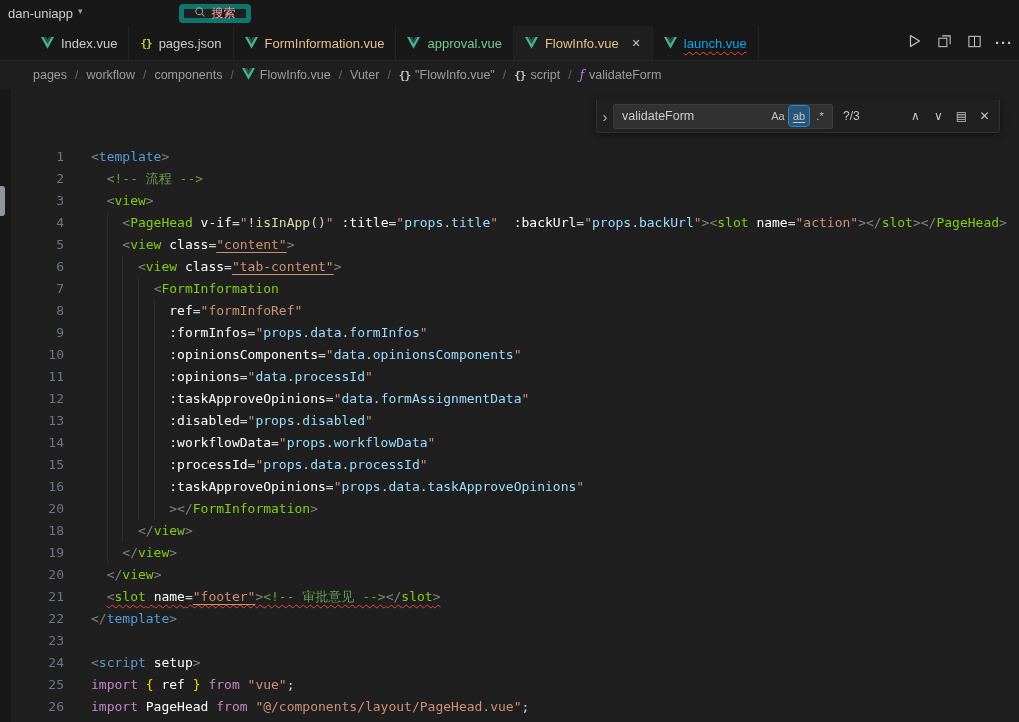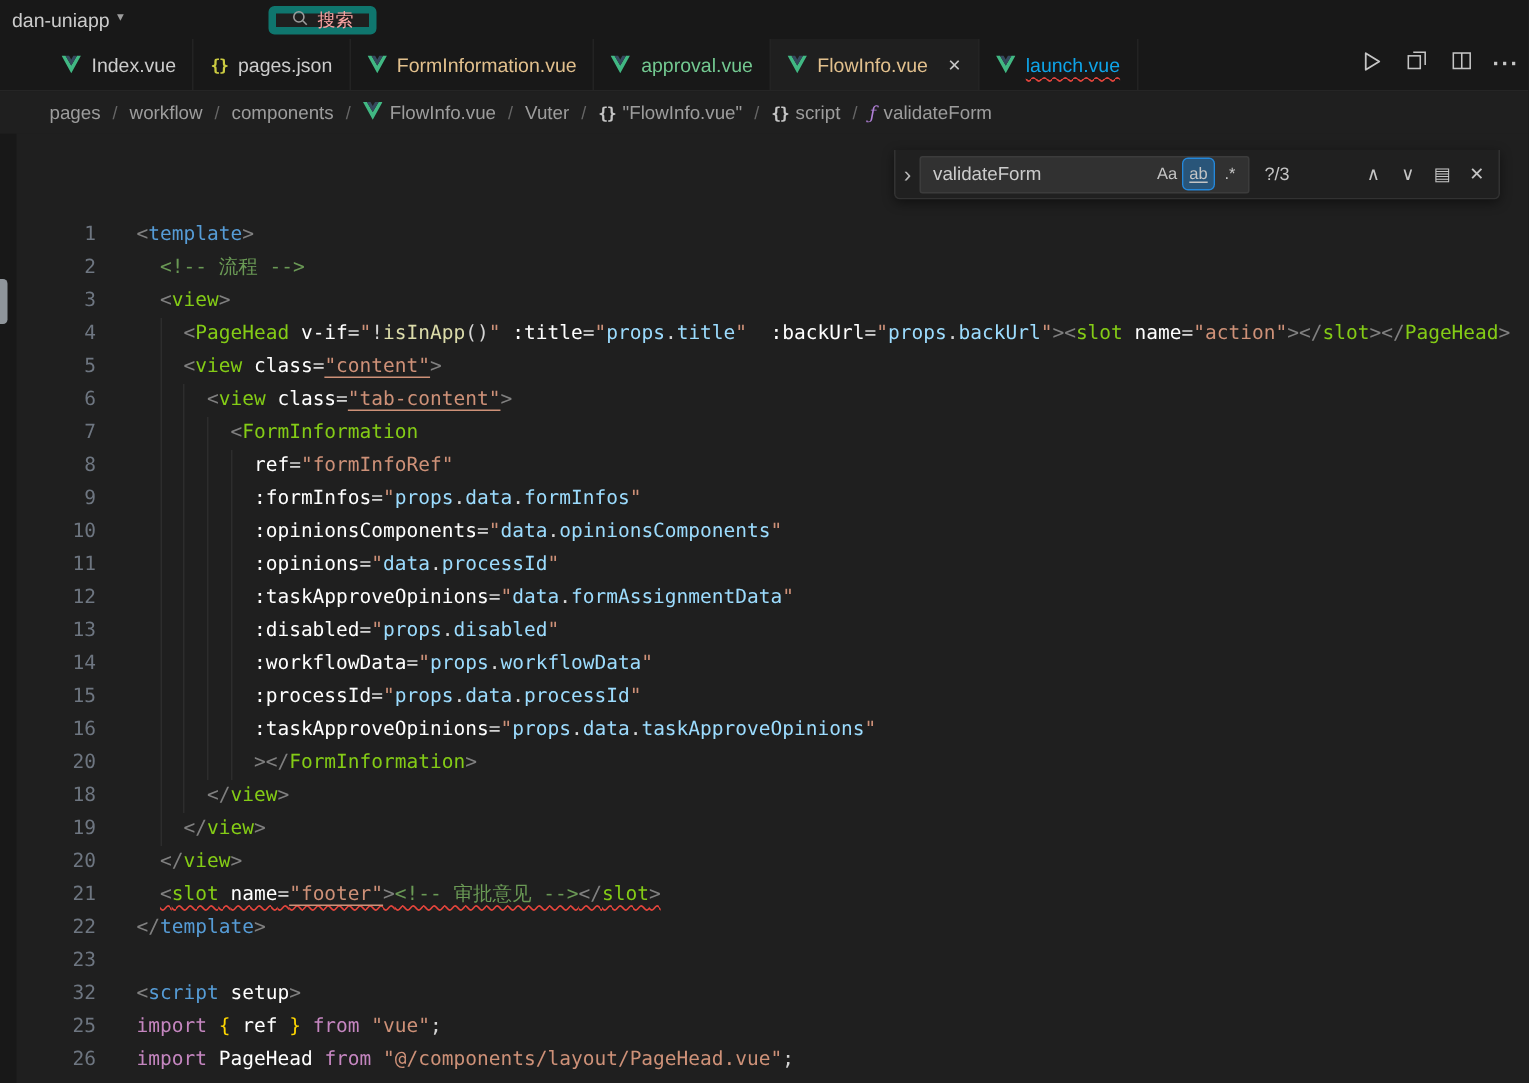--- a/index.html
+++ b/index.html
@@ -305,21 +305,21 @@
   </div>
       <div class="code-line">
     <span class="ln">22</span>
     <span class="lc"><span class="tk-ab">&lt;/</span><span class="tk-tag">template</span><span class="tk-ab">&gt;</span></span>
   </div>
       <div class="code-line">
     <span class="ln">23</span>
     <span class="lc"></span>
   </div>
       <div class="code-line">
-    <span class="ln">32</span>
+    <span class="ln">24</span>
     <span class="lc"><span class="tk-ab">&lt;</span><span class="tk-tag">script</span> <span class="tk-at">setup</span><span class="tk-ab">&gt;</span></span>
   </div>
       <div class="code-line">
     <span class="ln">25</span>
     <span class="lc"><span class="tk-k">import</span> <span class="tk-b">{</span> <span class="tk-at">ref</span> <span class="tk-b">}</span> <span class="tk-k">from</span> <span class="tk-s">"vue"</span><span class="tk-pn">;</span></span>
   </div>
       <div class="code-line">
     <span class="ln">26</span>
     <span class="lc"><span class="tk-k">import</span> <span class="tk-at">PageHead</span> <span class="tk-k">from</span> <span class="tk-s">"@/components/layout/PageHead.vue"</span><span class="tk-pn">;</span></span>
   </div>

